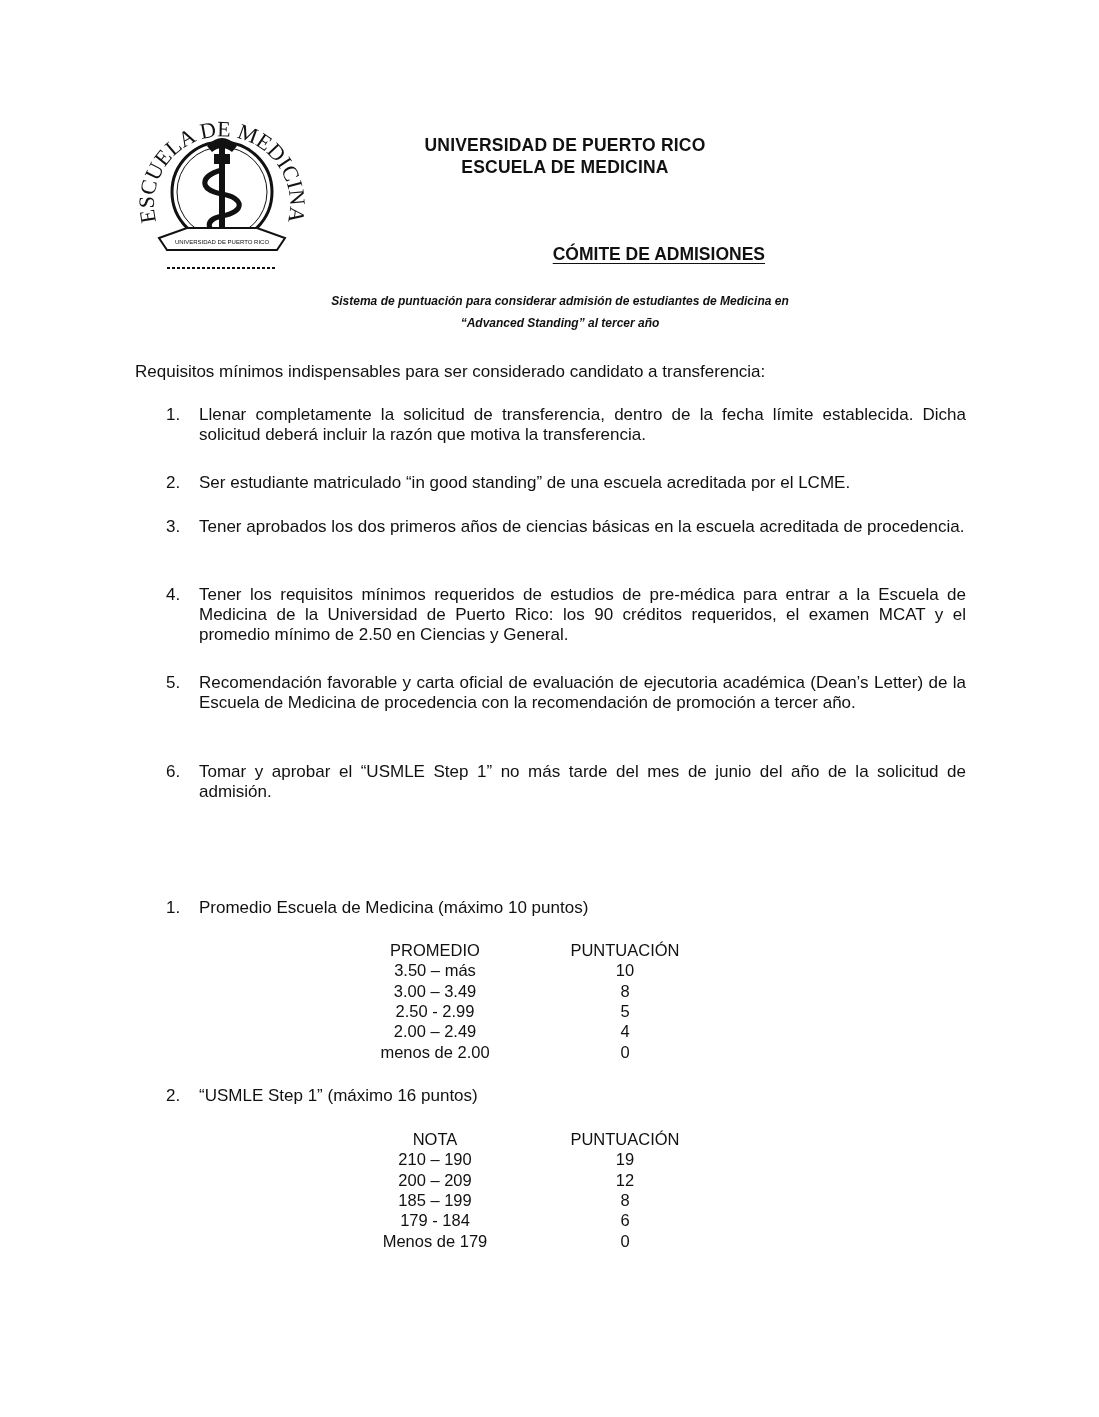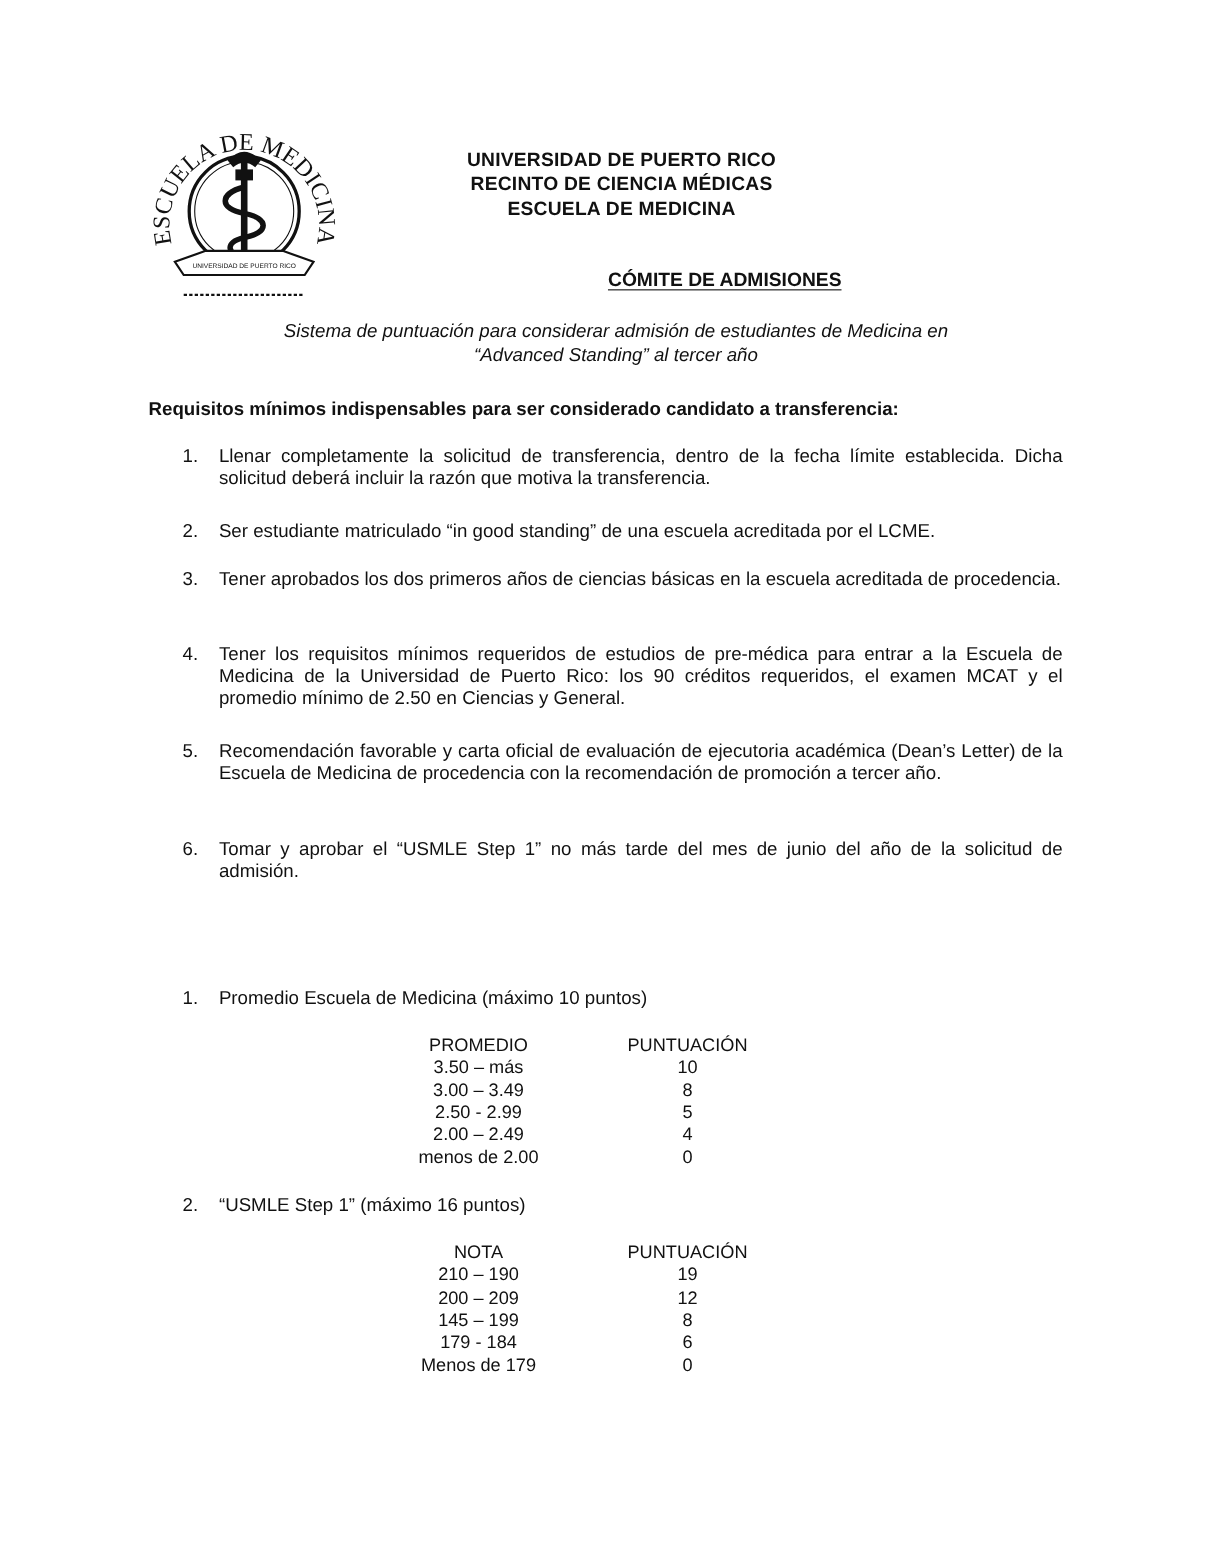--- a/index.html
+++ b/index.html
@@ -7,22 +7,22 @@
     width: 1099px; height: 1417px; position: relative; overflow: hidden;
     font-family: "Liberation Sans", sans-serif; color: #111111;
   }
   .page { position: absolute; left: 0; top: 0; width: 1099px; height: 1417px; }
   .logo { position: absolute; left: 137px; top: 110px; width: 170px; height: 170px; }
   .header { position: absolute; left: 365px; top: 134px; width: 400px; text-align: center; }
   .header .line { font-weight: bold; font-size: 17.5px; line-height: 22px; letter-spacing: 0.2px; }
   .committee { position: absolute; left: 365px; top: 244px; width: 400px; text-align: right;
     font-weight: bold; font-size: 17.5px; text-decoration: underline; text-underline-offset: 3px; }
   .subtitle { position: absolute; left: 120px; top: 290px; width: 880px; text-align: center;
-    font-weight: normal; font-style: italic; font-size: 17px; line-height: 22px; }
-  .para { position: absolute; left: 135px; width: 834px; font-size: 17px; line-height: 20px; text-align: justify; font-weight: bold; }
+    font-weight: bold; font-style: italic; font-size: 12px; line-height: 22px; }
+  .para { position: absolute; left: 135px; width: 834px; font-size: 17px; line-height: 20px; text-align: justify; }
   .list-item { position: absolute; left: 166px; width: 800px; font-size: 17px; line-height: 20px; text-align: justify; display: flex; }
   .list-item .num { width: 33px; flex: 0 0 33px; }
   .list-item .txt { flex: 1; }
   .score-table { position: absolute; border-collapse: collapse; font-size: 16.5px; }
   .score-table td, .score-table th { padding: 0; height: 20.3px; line-height: 20px; font-weight: normal; text-align: center; }
   .score-table .c1 { width: 170px; margin-top: 35px; }
   .score-table .c2 { width: 120px; }
   .score-table .gap { width: 45px; }
 </style>
 </head>
@@ -45,21 +45,20 @@
       <rect x="77" y="44" width="16" height="10" fill="#111"></rect>
       <path d="M85 60 C62 66, 62 80, 85 84 C108 88, 108 102, 85 106 C66 110, 70 122, 85 124" fill="none" stroke="#111" stroke-width="5"></path>
       <path d="M22 128 L50 118 L120 118 L148 128 L140 140 L30 140 Z" fill="#fff" stroke="#111" stroke-width="2"></path>
       <text x="85" y="134" font-size="6" text-anchor="middle" fill="#111" font-family="Liberation Sans, sans-serif">UNIVERSIDAD DE PUERTO RICO</text>
       <line x1="30" y1="158" x2="140" y2="158" stroke="#111" stroke-width="2" stroke-dasharray="3 2"></line>
     </svg>
   </div>
 
   <div class="header">
     <div class="line">UNIVERSIDAD DE PUERTO RICO</div>
-    <div class="line">RECINTO DE CIENCIA MÉDICAS</div>
     <div class="line">ESCUELA DE MEDICINA</div>
   </div>
   <div class="committee">CÓMITE DE ADMISIONES</div>
 
   <div class="subtitle">
     <div>Sistema de puntuación para considerar admisión de estudiantes de Medicina en</div>
     <div>“Advanced Standing” al tercer año</div>
   </div>
 
   <div class="para" style="top:362px;">Requisitos mínimos indispensables para ser considerado candidato a transferencia:</div>
@@ -144,21 +143,21 @@
       <td class="c1">210 – 190</td>
           <td class="gap"></td>
       <td class="c2">19</td>
     </tr>
     <tr>
       <td class="c1">200 – 209</td>
           <td class="gap"></td>
       <td class="c2">12</td>
     </tr>
     <tr>
-      <td class="c1">145 – 199</td>
+      <td class="c1">185 – 199</td>
           <td class="gap"></td>
       <td class="c2">8</td>
     </tr>
     <tr>
       <td class="c1">179 - 184</td>
           <td class="gap"></td>
       <td class="c2">6</td>
     </tr>
     <tr>
       <td class="c1">Menos de 179</td>

